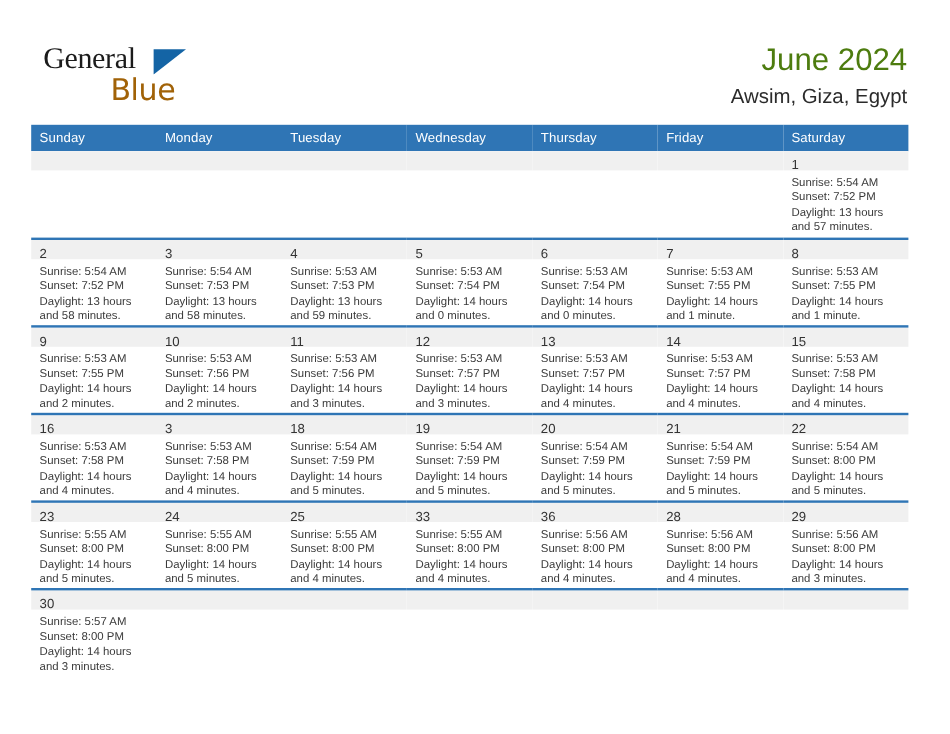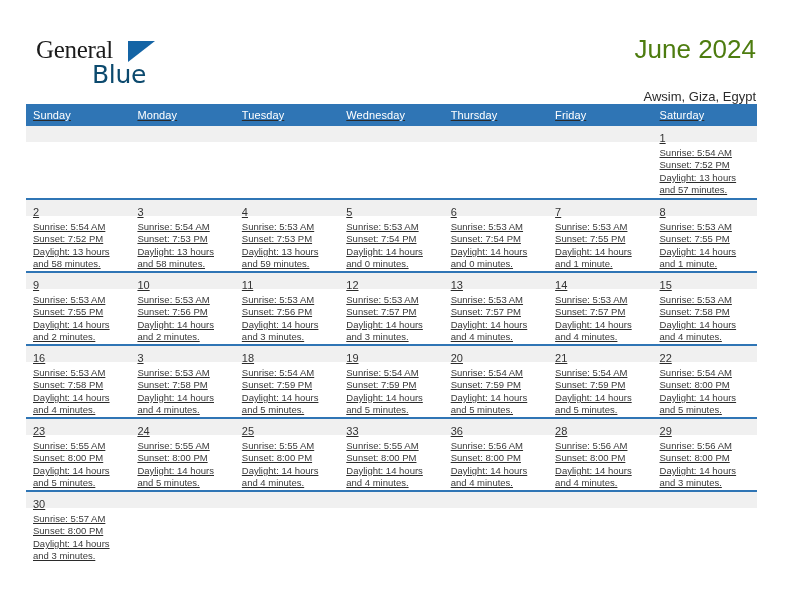--- a/index.html
+++ b/index.html
@@ -54,21 +54,21 @@
     height: 0;
     border-left: 27px solid #1464a5;
     border-bottom: 21px solid transparent;
   }
   .brand-blue {
     position: absolute;
     left: 56px;
     top: 25px;
     font-size: 25px;
     letter-spacing: -0.3px;
-    color: #0c4a6e;
+    color: #a16207;
     font-family: "DejaVu Sans", sans-serif;
     line-height: 28px;
   }
   .brand-bar {
     position: absolute;
     left: 89px;
     top: 26px;
     width: 3px;
     height: 26px;
     background: #ffffff;
@@ -80,39 +80,38 @@
     top: 33px;
     text-align: right;
   }
   .cal-title {
     font-size: 26px;
     color: #4d7c0f;
     line-height: 32px;
     white-space: nowrap;
   }
   .cal-subtitle {
-    font-size: 13px;
+    font-size: 17px;
     color: #2b2b2b;
     line-height: 20px;
-    margin-top: 22px;
+    margin-top: 6px;
     white-space: nowrap;
   }
 
   
   .calendar {
     position: absolute;
     left: 26px;
     top: 104px;
     width: 731px;
   }
   table.cal {
     border-collapse: collapse;
     table-layout: fixed;
     width: 731px;
-    text-decoration: underline;
   }
   table.cal col { width: 104.43px; }
 
   thead th {
     background: #2f75b5;
     color: #ffffff;
     font-size: 11px;
     font-weight: normal;
     text-align: left;
     padding: 5px 0 5px 7px;

